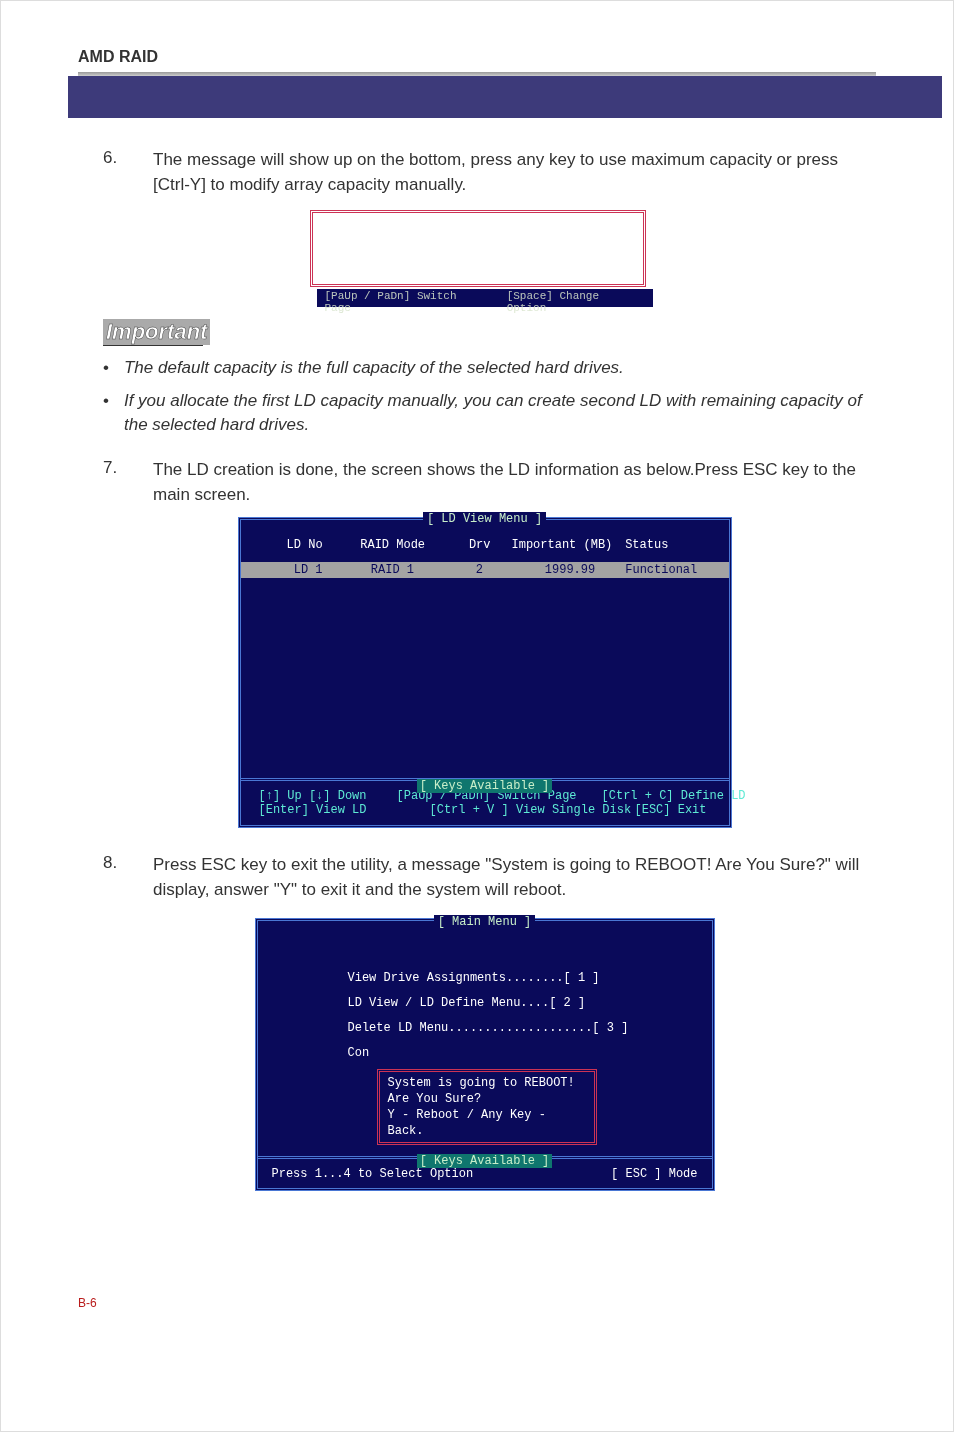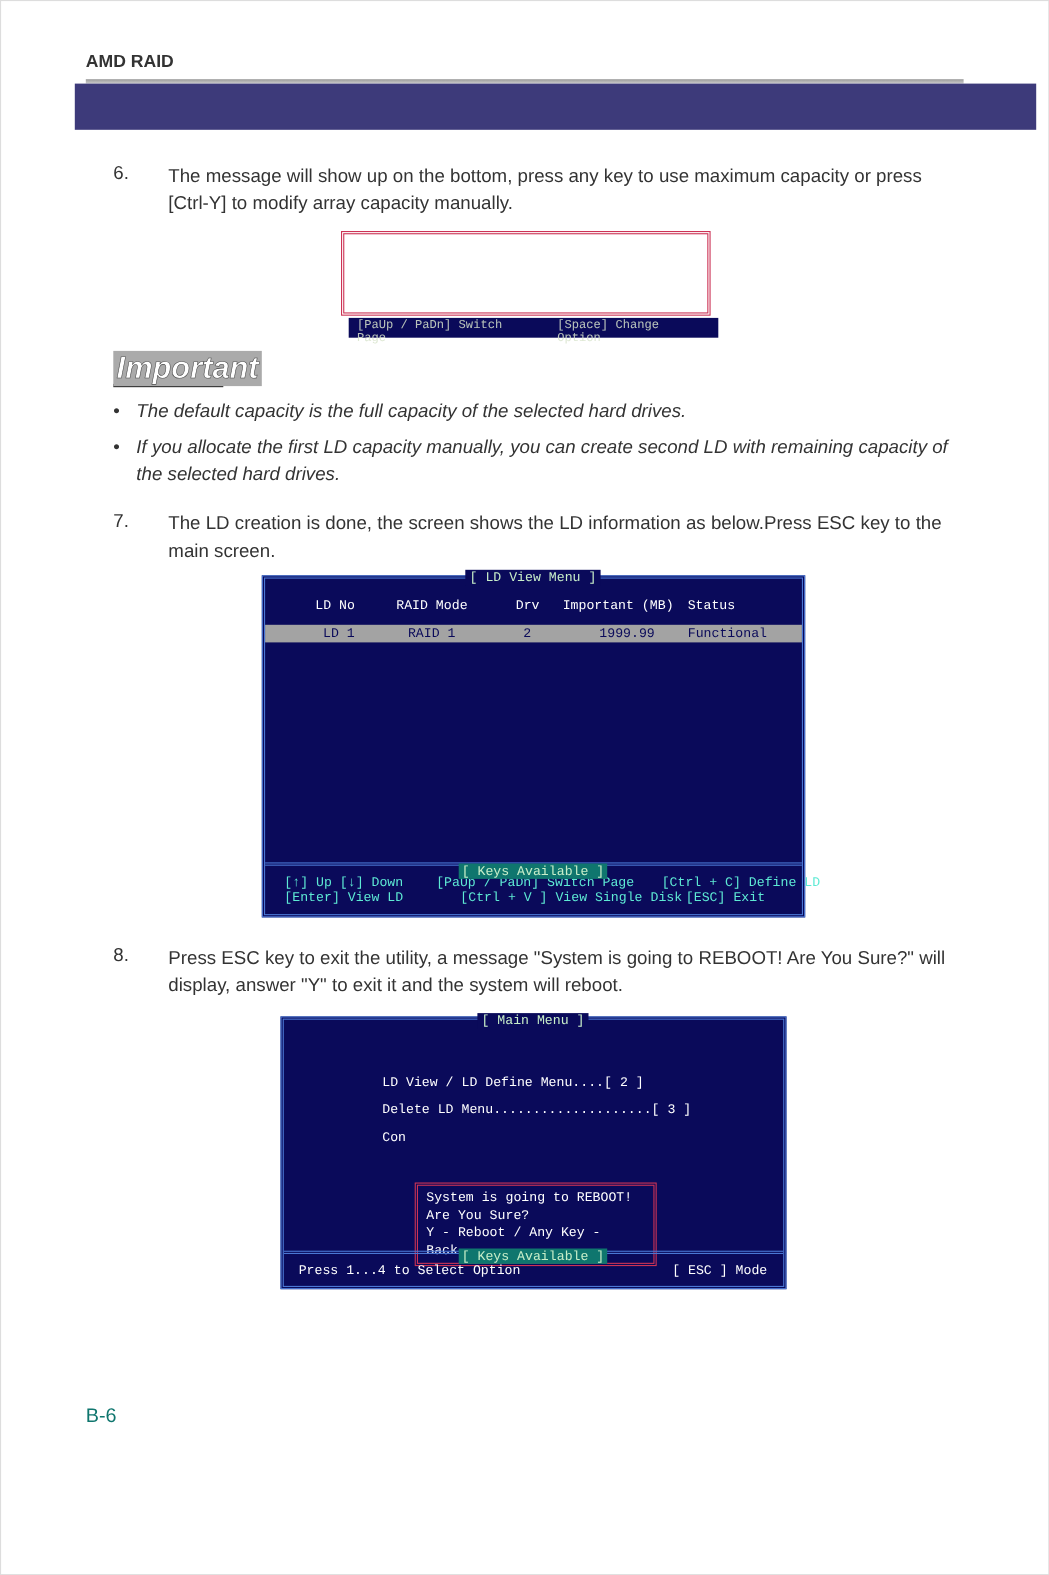--- a/index.html
+++ b/index.html
@@ -52,21 +52,21 @@
   }
   .step-text {
     font-size: 17px;
     color: #333;
     line-height: 1.45;
   }
   .important-header {
     font-style: italic;
     font-weight: bold;
     display: inline-block;
-    font-size: 28px;
+    font-size: 22px;
     background: #aaa;
     color: #fff;
     padding: 0 3px;
     -webkit-text-stroke: 0.5px #444;
     margin-top: 2px;
   }
   .important-underline {
     height: 3px;
     background: #333;
     width: 100px;
@@ -216,22 +216,22 @@
   }
   .mm-keys-row {
     display: flex;
     justify-content: space-between;
     color: #fff;
     font-size: 12px;
     padding-top: 3px;
   }
   .page-num {
     padding: 40px 0 0 65px;
-    font-size: 18px;
-    color: #0f766e;
+    font-size: 12px;
+    color: #b91c1c;
   }
 </style>
 </head>
 <body>
 
 <div class="page">
   <div class="header-area">
     <div class="doc-title">AMD RAID</div>
     <div class="gray-bar"></div>
   </div>
@@ -292,34 +292,35 @@
       <div class="ld-body"></div>
       <div class="keys-box" style="border-left:none;border-right:none;border-bottom:none;">
         <div class="keys-title-wrap"><span class="keys-title">[ Keys Available ]</span></div>
         <div class="keys-line">
           <span style="width:130px;">[↑] Up   [↓] Down</span>
           <span style="width:175px;">[PaUp / PaDn] Switch Page</span>
           <span>[Ctrl + C] Define LD</span>
         </div>
         <div class="keys-line">
           <span style="width:130px;">[Enter] View LD</span>
-          <span style="width:175px;">[Ctrl + V ] View Single Disk</span>
+          <span style="width:175px;margin-left:11px;">[Ctrl + V ] View Single Disk</span>
           <span>[ESC] Exit</span>
         </div>
       </div>
     </div>
 
     <div class="step" style="margin-top:25px;">
       <div class="step-num">8.</div>
       <div class="step-text">Press ESC key to exit the utility, a message "System is going to REBOOT! Are You Sure?" will display, answer "Y" to exit it and the system will reboot.</div>
     </div>
 
     <div class="bios-box main-menu-box" style="margin-top:15px; position:relative;">
       <div class="ld-title-wrap"><span class="ld-title">[ Main Menu ]</span></div>
       <div class="mm-body">
+        <div>View Drive Assignments........[  1  ]</div>
         <div>LD View / LD Define Menu....[  2  ]</div>
         <div>Delete LD Menu....................[  3  ]</div>
         <div>Con</div>
         <div style="height:55px;"></div>
       </div>
       <div class="mm-reboot">
         <div>System is going to REBOOT!</div>
         <div>Are You Sure?</div>
         <div>Y - Reboot / Any Key - Back.</div>
       </div>

